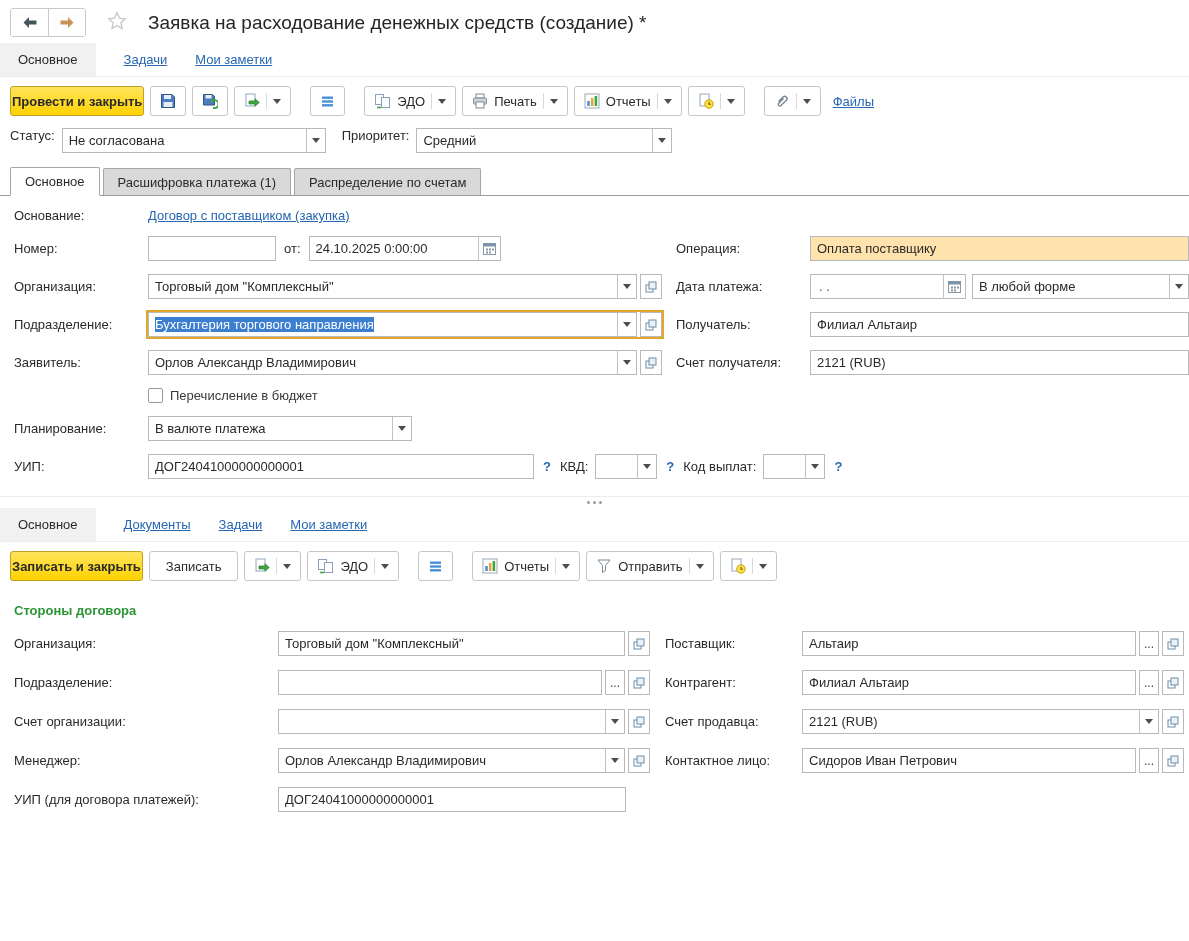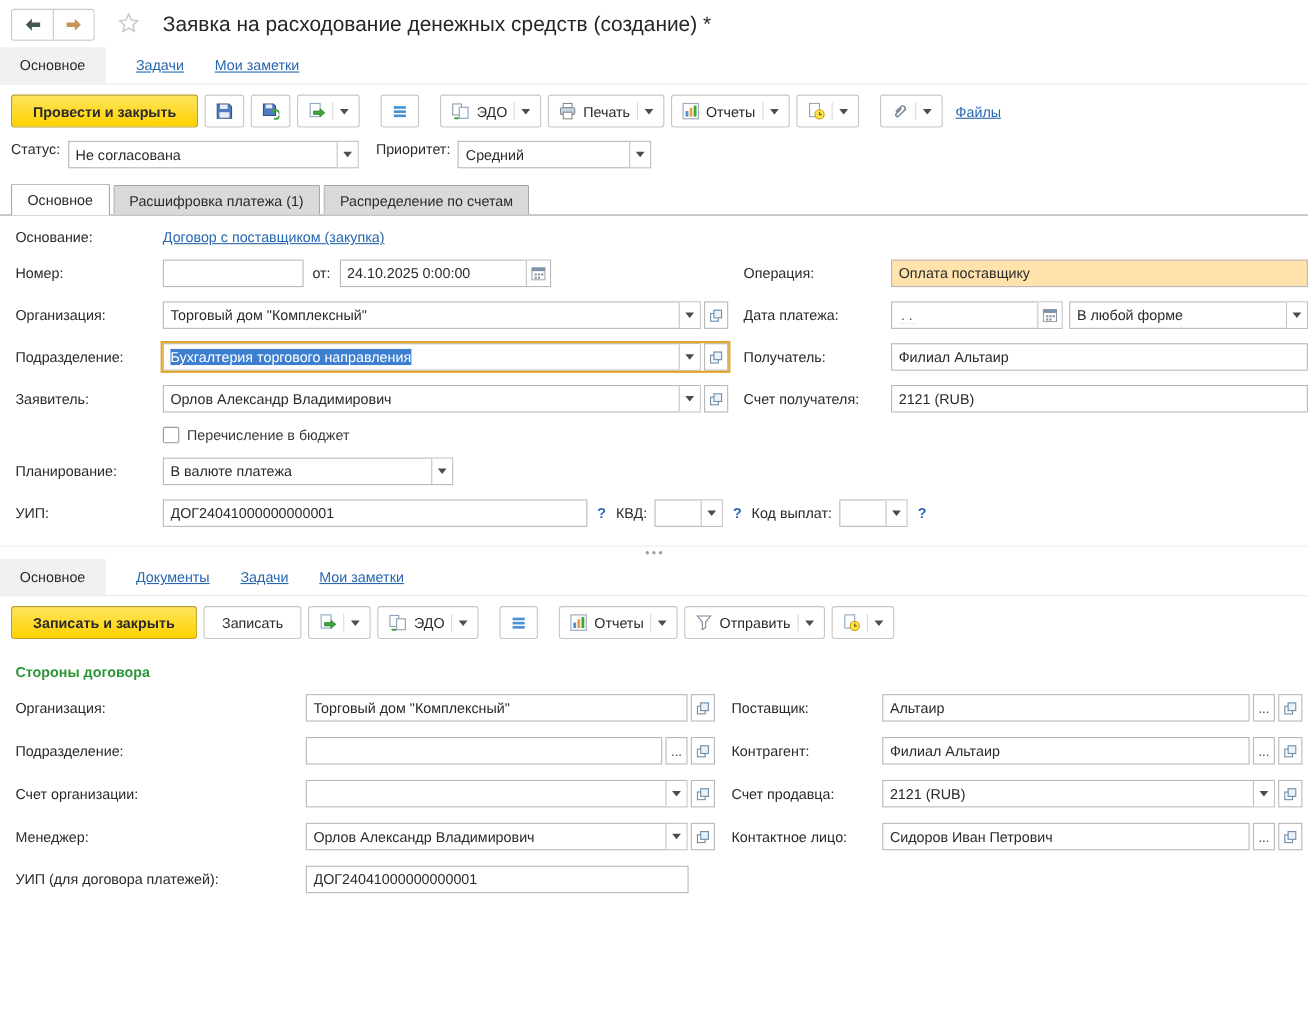--- a/index.html
+++ b/index.html
@@ -9,21 +9,21 @@
 .win-header{display:flex;align-items:center;gap:21px;padding:8px 10px 6px}
 .navpair{display:flex;border:1px solid #C9C9C9;border-radius:3px;overflow:hidden;background:#fff}
 .navbtn{width:37px;height:27px;display:flex;align-items:center;justify-content:center;background:#fff;border:none;cursor:pointer}
 .navbtn + .navbtn{border-left:1px solid #C9C9C9}
 .title{font-size:19px;font-weight:400;color:#262626;white-space:nowrap}
 .navtabs{display:flex;align-items:center;gap:28px;border-bottom:1px solid #ECECEC}
 .navtab-active{background:#F1F1F1;padding:9px 18px;cursor:pointer}
 .navlink{color:#2766B0;text-decoration:underline;cursor:pointer}
 .toolbar{display:flex;align-items:center;gap:6px;padding:9px 10px 10px}
 .btn{display:inline-flex;align-items:center;height:30px;padding:12px 9px;background:#FFF;border:1px solid #C6C6C6;border-radius:3px;cursor:pointer;gap:6px;white-space:nowrap}
-.btn-yellow{background:linear-gradient(#FFE45C,#FFD200);border-color:#BFA026;font-weight:700;padding:0 19px}
+.btn-yellow{background:linear-gradient(#FFE45C,#FFD200);border-color:#BFA026;font-weight:700;padding:0 1px}
 .caret{width:0;height:0;border:4px solid transparent;border-top:5px solid #4D4D4D;position:relative;top:2px}
 .vsep{width:1px;height:16px;background:#DADADA}
 .tgap{width:7px}
 .link{color:#2766B0;text-decoration:underline;cursor:pointer;margin-left:6px}
 .statusrow{display:flex;align-items:flex-start;padding:2px 10px 10px}
 .inline-lbl{margin-right:7px;white-space:nowrap}
 .field{display:flex;align-items:center;height:25px;border:1px solid #B9B9B9;background:#fff;min-width:0}
 .field .val{flex:1;padding:0 6px;white-space:nowrap;overflow:hidden;min-width:0}
 .field input{flex:1;border:none;outline:none;background:transparent;font:inherit;padding:0 6px;min-width:0;color:#2A2A2A}
 .dd{width:19px;height:100%;border-left:1px solid #C2C2C2;display:flex;align-items:center;justify-content:center;cursor:pointer;background:#FFF;flex:0 0 auto}
@@ -186,21 +186,21 @@
 
   <div class="statusrow">
     <span class="inline-lbl">Статус:</span>
     <div class="field w264">
       <div class="val">Не согласована</div>
       <span class="dd">
           <span class="caret"></span>
         </span>
     </div>
     <span class="inline-lbl" style="margin-left:16px">Приоритет:</span>
-    <div class="field" style="width:176px">
+    <div class="field" style="width:256px">
       <div class="val">Средний</div>
       <span class="dd">
           <span class="caret"></span>
         </span>
     </div>
   </div>
 
   <div class="doctabs">
     <div class="doctab active">Основное</div>
     <div class="doctab">Расшифровка платежа (1)</div>

